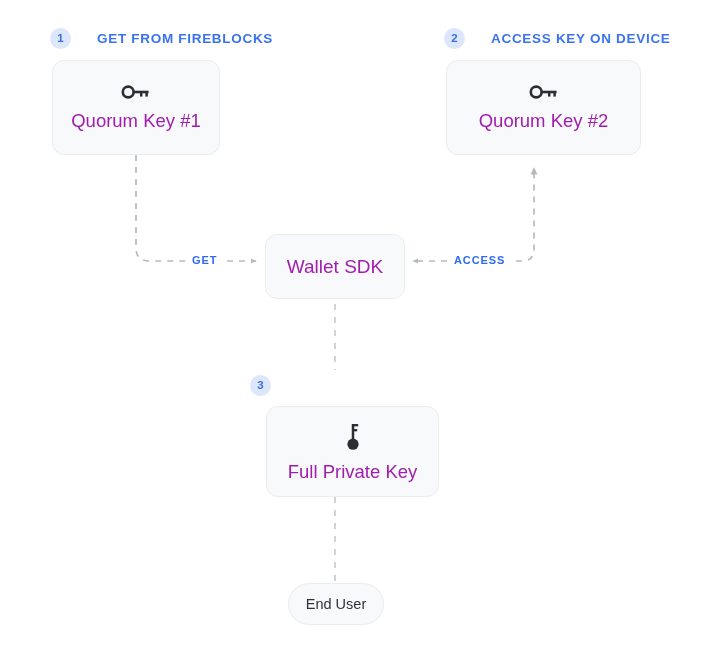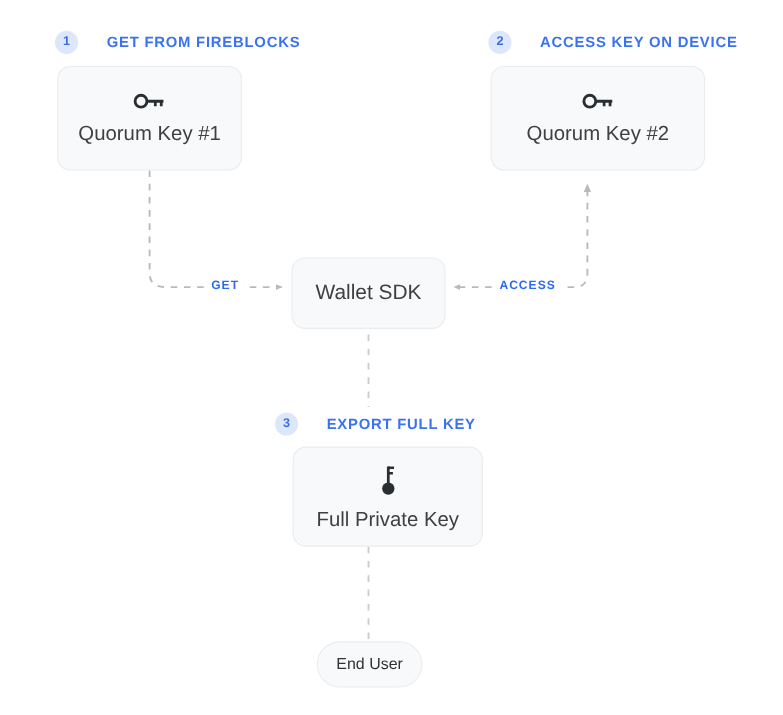--- a/index.html
+++ b/index.html
@@ -71,21 +71,21 @@
     border-radius: 12px;
     box-sizing: border-box;
     display: flex;
     flex-direction: column;
     align-items: center;
     justify-content: center;
     gap: 12px;
   }
   .node-label {
     font-size: 18.5px;
-    color: #404040;
+    color: #a21caf;
     font-weight: 400;
     line-height: 1;
   }
   .node.plain {
     border-radius: 22px;
     gap: 0;
   }
   .node.plain .node-label {
     font-size: 14.5px;
     color: #2f3336;
@@ -177,21 +177,20 @@
   <div class="node sdk" style="left:265px; top:234px; width:140px; height:65px;">
     <span class="node-label">Wallet SDK</span>
   </div>
 
   <div class="edge-label" style="left:188px; top:255px;">GET</div>
 
   <div class="edge-label" style="left:450px; top:255px;">ACCESS</div>
 
   <div class="step-header" style="left:250px; top:375px;">
     <span class="step-badge">3</span>
-    <span class="step-label">EXPORT FULL KEY</span>
   </div>
 
   <div class="node" style="left:266px; top:406px; width:173px; height:91px;">
     <span class="icon-wrap">
       <svg width="18" height="30" viewBox="0 0 18 30">
         <circle cx="9" cy="23.2" r="5.6" fill="#2b2e31"></circle>
         <path d="M9,22 L9,3" stroke="#2b2e31" stroke-width="2.5" stroke-linecap="butt"></path>
         <path d="M9,4.2 L14.2,4.2" stroke="#2b2e31" stroke-width="2.3"></path>
         <path d="M9,9.2 L13.2,9.2" stroke="#2b2e31" stroke-width="2.3"></path>
       </svg>

